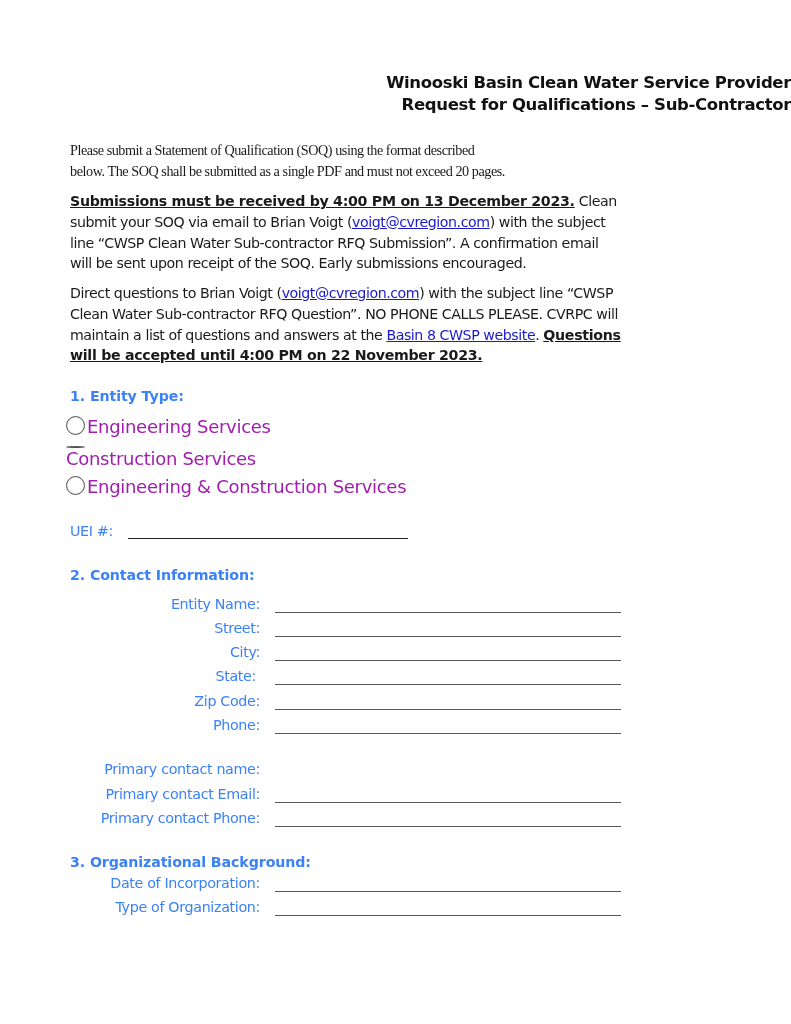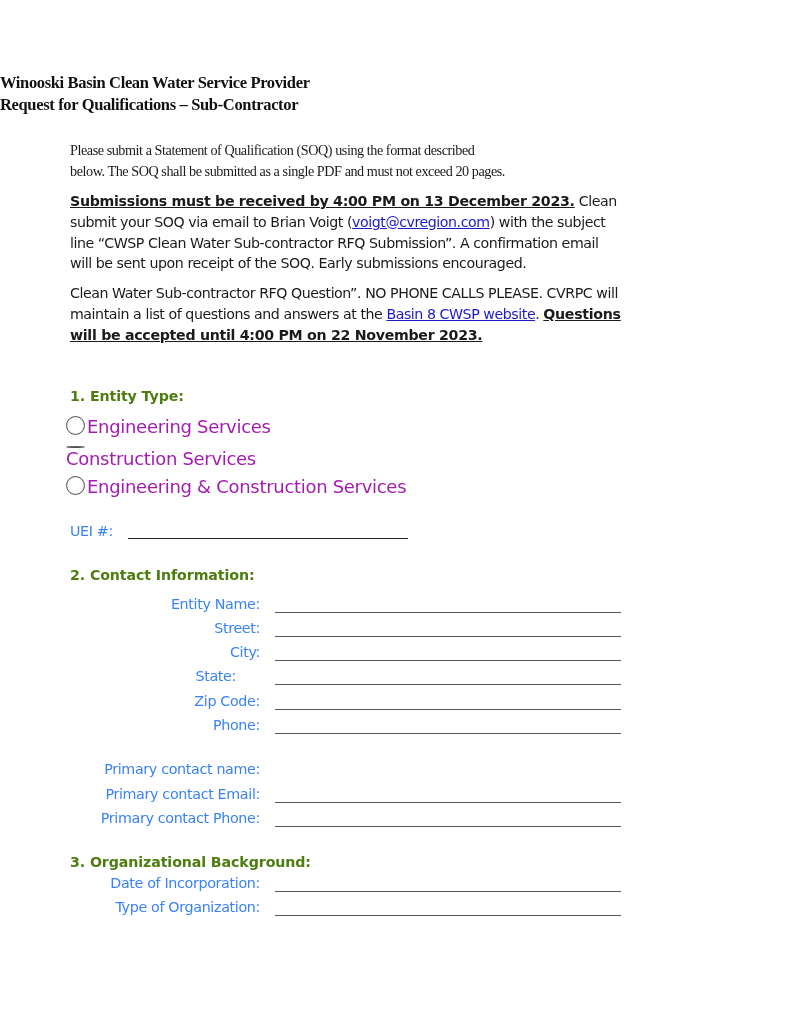--- a/index.html
+++ b/index.html
@@ -2,32 +2,32 @@
 <html><head>
 <meta charset="utf-8">
 <style>
   html, body { margin: 0; padding: 0; background: #ffffff; }
   body {
     width: 791px; height: 1024px; position: relative; overflow: hidden;
     font-family: "DejaVu Sans", sans-serif; color: #111;
   }
   .abs { position: absolute; white-space: nowrap; }
   .title {
-    left: 0; width: 791px; text-align: left;
-    font-weight: bold; font-size: 16.5px; letter-spacing: -0.35px; color: #111; font-family: Liberation Serif, serif;
+    left: 0; width: 791px; text-align: right;
+    font-weight: bold; font-size: 16.5px; letter-spacing: -0.35px; color: #111;
   }
   .para {
     left: 70px; width: 680px; font-size: 14.2px; line-height: 20.8px;
     letter-spacing: -0.45px; color: #1a1a1a; white-space: normal;
   }
   .para .line { display: block; white-space: nowrap; }
   .bu { font-weight: bold; text-decoration: underline; letter-spacing: -0.3px; }
   a.link { color: #1a1acc; text-decoration: underline; }
   .heading {
-    font-weight: bold; font-size: 14.2px; letter-spacing: -0.1px; color: #4d7c0f;
+    font-weight: bold; font-size: 14.2px; letter-spacing: -0.1px; color: #3b82f6;
   }
   .radio-row { left: 66px; height: 22px; display: flex; align-items: flex-start; font-size: 18px; letter-spacing: -0.3px; color: #a21caf; }
   .radio {
     width: 19px; height: 19px; border-radius: 50%;
     border: 1.5px solid #555; box-shadow: inset 0 0 1px #999;
     margin-right: 2px; background: #fff; box-sizing: border-box;
   }
   .label {
     font-size: 14.3px; letter-spacing: -0.35px; color: #3b82f6; text-align: right;
   }
@@ -48,20 +48,21 @@
 </div>
 
 <div class="abs para" style="top:191px;">
   <span class="line"><span class="bu">Submissions must be received by 4:00 PM on 13 December 2023.</span><span> Clean</span></span>
   <span class="line"><span>submit your SOQ via email to Brian Voigt (</span><a class="link">voigt@cvregion.com</a><span>) with the subject</span></span>
   <span class="line">line “CWSP Clean Water Sub-contractor RFQ Submission”. A confirmation email</span>
   <span class="line">will be sent upon receipt of the SOQ. Early submissions encouraged.</span>
 </div>
 
 <div class="abs para" style="top:283px;">
+  <span class="line"><span>Direct questions to Brian Voigt (</span><a class="link">voigt@cvregion.com</a><span>) with the subject line “CWSP</span></span>
   <span class="line">Clean Water Sub-contractor RFQ Question”. NO PHONE CALLS PLEASE. CVRPC will</span>
   <span class="line"><span>maintain a list of questions and answers at the </span><a class="link">Basin 8 CWSP website</a><span>. </span><span class="bu">Questions</span></span>
   <span class="line"><span class="bu">will be accepted until 4:00 PM on 22 November 2023.</span></span>
 </div>
 
 <div class="abs heading" style="left:70px; top:388px;">1.  Entity Type:</div>
 
 <div class="abs radio-row" style="top:416px;">
   <span class="radio"></span>
   <span>Engineering Services</span>
@@ -82,21 +83,21 @@
 
 <div class="abs label" style="right:531px; top:596px;">Entity Name:</div>
 <div class="line-field" style="left:275px; top:612px; width:346px;"></div>
 
 <div class="abs label" style="right:531px; top:620px;">Street:</div>
 <div class="line-field" style="left:275px; top:636px; width:346px;"></div>
 
 <div class="abs label" style="right:531px; top:644px;">City:</div>
 <div class="line-field" style="left:275px; top:660px; width:346px;"></div>
 
-<div class="abs label" style="right:555px; top:668px;">State:</div>
+<div class="abs label" style="right:535px; top:668px;">State:</div>
 <div class="line-field" style="left:275px; top:684px; width:346px;"></div>
 
 <div class="abs label" style="right:531px; top:693px;">Zip Code:</div>
 <div class="line-field" style="left:275px; top:709px; width:346px;"></div>
 
 <div class="abs label" style="right:531px; top:717px;">Phone:</div>
 <div class="line-field" style="left:275px; top:733px; width:346px;"></div>
 
 <div class="abs label" style="right:531px; top:761px;">Primary contact name:</div>
 

